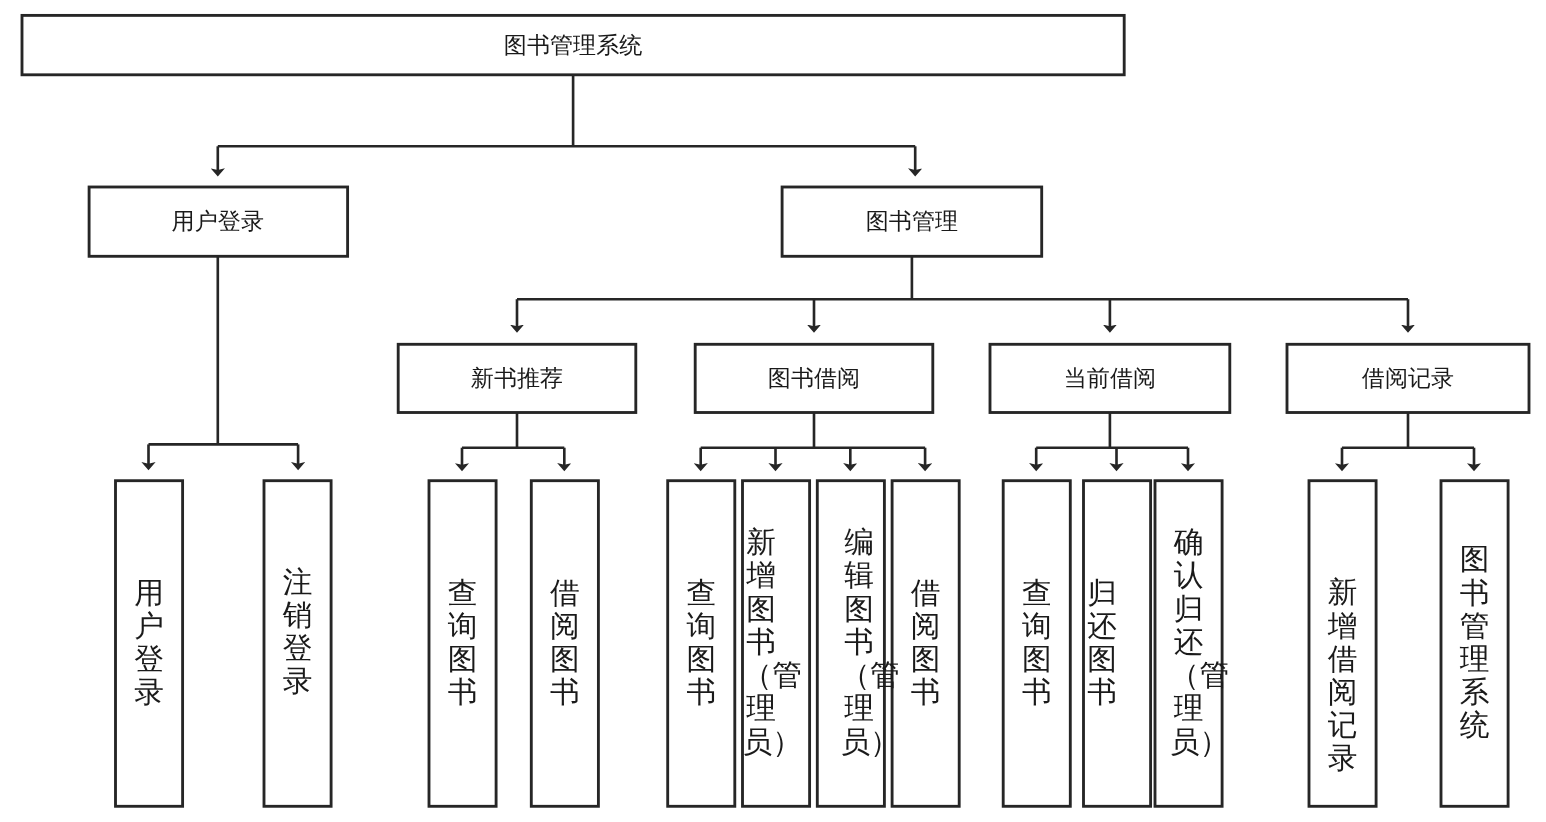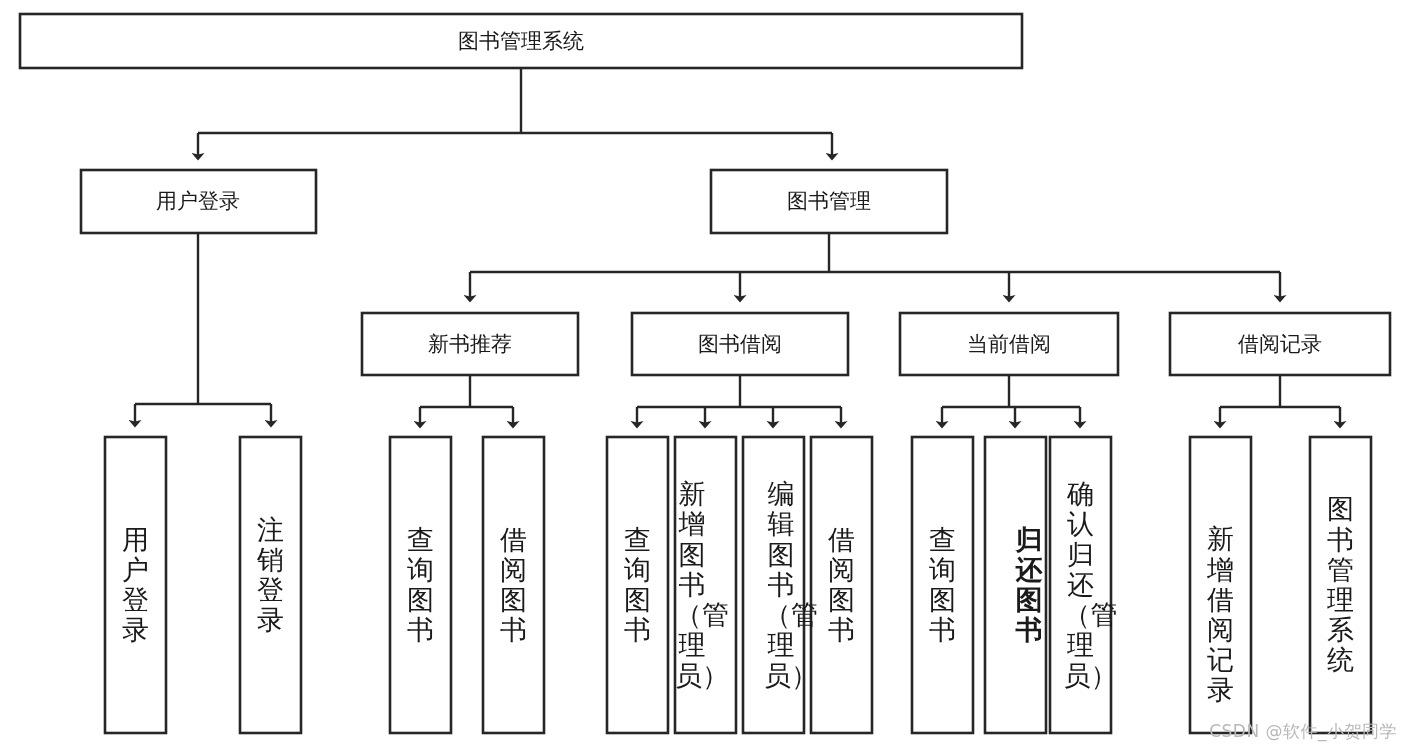--- a/index.html
+++ b/index.html
@@ -194,28 +194,27 @@
       </div>
       <div style="position: absolute; left: 743px; top: 437px; width: 76px; height: 296px; display: flex; align-items: center; justify-content: center; pointer-events: none;">
         <div style="font-family: &quot;DejaVu Sans&quot;, &quot;Liberation Sans&quot;, sans-serif; font-size: 27px; line-height: 1.12; color: rgb(26, 26, 26); text-align: center; white-space: normal; width: 34px; word-break: break-all;">编辑图书（管理员）</div>
       </div>
       <div style="position: absolute; left: 811px; top: 437px; width: 61px; height: 296px; display: flex; align-items: center; justify-content: center; pointer-events: none;">
         <div style="font-family: &quot;DejaVu Sans&quot;, &quot;Liberation Sans&quot;, sans-serif; font-size: 27px; line-height: 1.12; color: rgb(26, 26, 26); text-align: center; white-space: normal; width: 34px; word-break: break-all;">借阅图书</div>
       </div>
       <div style="position: absolute; left: 912px; top: 437px; width: 61px; height: 296px; display: flex; align-items: center; justify-content: center; pointer-events: none;">
         <div style="font-family: &quot;DejaVu Sans&quot;, &quot;Liberation Sans&quot;, sans-serif; font-size: 27px; line-height: 1.12; color: rgb(26, 26, 26); text-align: center; white-space: normal; width: 34px; word-break: break-all;">查询图书</div>
       </div>
-      <div style="position: absolute; left: 985px; top: 437px; width: 61px; height: 296px; display: flex; align-items: center; justify-content: flex-end; pointer-events: none; font-weight: bold;">
+      <div style="position: absolute; left: 985px; top: 437px; width: 61px; height: 296px; display: flex; align-items: center; justify-content: flex-start; pointer-events: none;">
         <div style="font-family: &quot;DejaVu Sans&quot;, &quot;Liberation Sans&quot;, sans-serif; font-size: 27px; line-height: 1.12; color: rgb(26, 26, 26); text-align: center; white-space: normal; width: 34px; word-break: break-all;">归还图书</div>
       </div>
       <div style="position: absolute; left: 1050px; top: 437px; width: 61px; height: 296px; display: flex; align-items: center; justify-content: center; pointer-events: none;">
         <div style="font-family: &quot;DejaVu Sans&quot;, &quot;Liberation Sans&quot;, sans-serif; font-size: 27px; line-height: 1.12; color: rgb(26, 26, 26); text-align: center; white-space: normal; width: 34px; word-break: break-all;">确认归还（管理员）</div>
       </div>
       <div style="position: absolute; left: 1190px; top: 437px; width: 61px; height: 356px; display: flex; align-items: center; justify-content: center; pointer-events: none;">
         <div style="font-family: &quot;DejaVu Sans&quot;, &quot;Liberation Sans&quot;, sans-serif; font-size: 27px; line-height: 1.12; color: rgb(26, 26, 26); text-align: center; white-space: normal; width: 34px; word-break: break-all;">新增借阅记录</div>
       </div>
       <div style="position: absolute; left: 1310px; top: 437px; width: 61px; height: 296px; display: flex; align-items: center; justify-content: center; pointer-events: none;">
         <div style="font-family: &quot;DejaVu Sans&quot;, &quot;Liberation Sans&quot;, sans-serif; font-size: 27px; line-height: 1.12; color: rgb(26, 26, 26); text-align: center; white-space: normal; width: 34px; word-break: break-all;">图书管理系统</div>
       </div>
     </div>
 
-  <div class="watermark">CSDN @软件_小贺同学</div>
 </div>
 
 </body></html>

